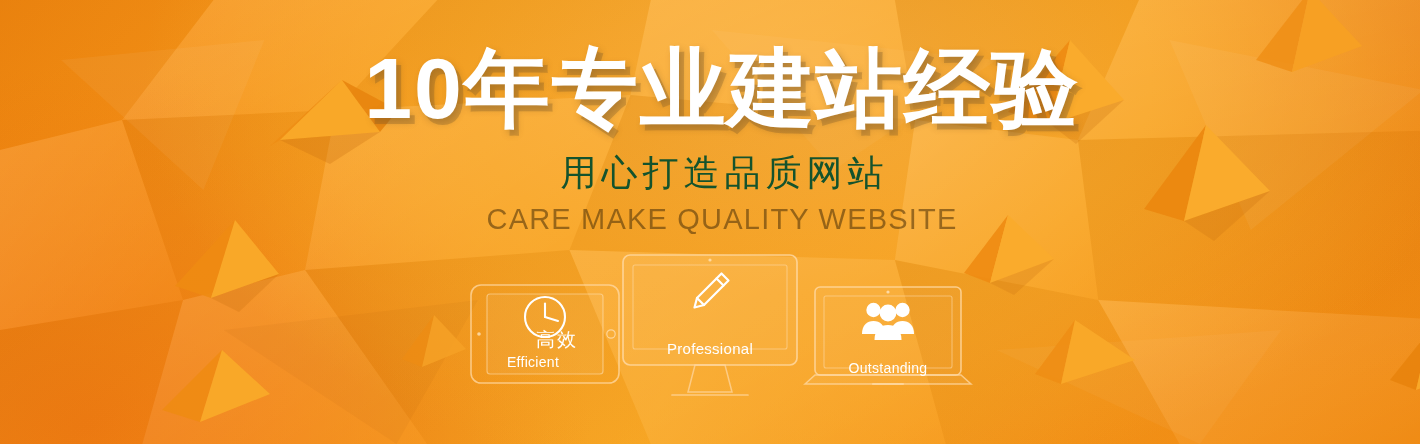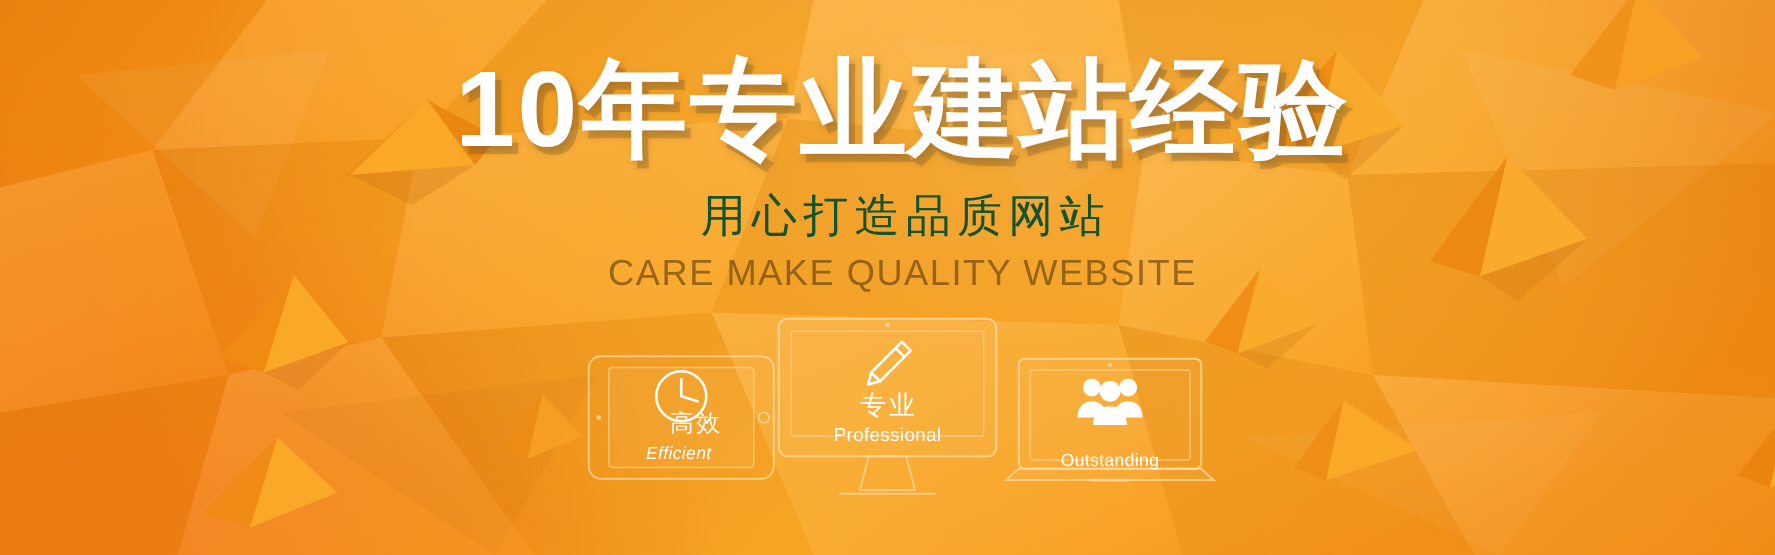--- a/index.html
+++ b/index.html
@@ -240,41 +240,40 @@
         <circle cx="141" cy="50" r="4.2" fill="none" stroke="#FFE2B8" stroke-opacity="0.75" stroke-width="1.2"></circle>
       </svg>
       <span style="position:absolute; left:48px; top:6px;">
         <svg width="54" height="54" viewBox="0 0 54 54">
           <circle cx="27" cy="27" r="20" fill="none" stroke="#FFFFFF" stroke-width="2.1"></circle>
           <line x1="27" y1="27" x2="27" y2="13.5" stroke="#FFFFFF" stroke-width="2.1" stroke-linecap="round"></line>
           <line x1="27" y1="27" x2="40" y2="31" stroke="#FFFFFF" stroke-width="2.1" stroke-linecap="round"></line>
         </svg>
       </span>
       <div class="dev-label dev-cn small" style="left:0; width:150px; top:44px;margin-left:11px;">高效</div>
-      <div class="dev-label dev-en small" style="left:10px; width:126px; top:69px;font-style:italic;">Efficient</div>
+      <div class="dev-label dev-en small" style="left:0; width:126px; top:69px;">Efficient</div>
     </div>
 
     <div class="device" style="left:622px; top:2px;">
       <svg width="176" height="148" viewBox="0 0 176 148">
         <rect x="1" y="1" width="174" height="110" rx="7" ry="7" fill="#ffffff" fill-opacity="0.04" stroke="#FFD9A5" stroke-opacity="0.8" stroke-width="1.7"></rect>
         <rect x="11" y="11" width="154" height="84" rx="2" ry="2" fill="none" stroke="#FFE2B8" stroke-opacity="0.5" stroke-width="1.1"></rect>
         <circle cx="88" cy="6" r="1.6" fill="#FFE2B8" fill-opacity="0.8"></circle>
         <path d="M73 111 L66 138 L110 138 L103 111 Z" fill="none" stroke="#FFD9A5" stroke-opacity="0.7" stroke-width="1.5"></path>
         <line x1="50" y1="141" x2="126" y2="141" stroke="#FFD9A5" stroke-opacity="0.7" stroke-width="1.7" stroke-linecap="round"></line>
       </svg>
       <span style="position:absolute; left:66px; top:14px;">
         <svg width="46" height="46" viewBox="0 0 46 46">
           <g stroke="#FFFFFF" stroke-width="2.2" fill="none" stroke-linejoin="round" stroke-linecap="round">
             <path d="M33.5 5.5 L40.5 12.5 L16 37 L6.5 39.5 L9 30 Z"></path>
             <line x1="28.5" y1="10.5" x2="35.5" y2="17.5"></line>
             <line x1="9" y1="30" x2="16" y2="37"></line>
           </g>
         </svg>
       </span>
-      <div class="dev-label dev-cn" style="left:0; width:176px; top:58px;">专业</div>
       <div class="dev-label dev-en" style="left:0; width:176px; top:85px;text-align:center;">Professional</div>
     </div>
 
     <div class="device" style="left:803px; top:34px;">
       <svg width="170" height="108" viewBox="0 0 170 108">
         <rect x="12" y="1" width="146" height="88" rx="5" ry="5" fill="#ffffff" fill-opacity="0.04" stroke="#FFD9A5" stroke-opacity="0.8" stroke-width="1.6"></rect>
         <rect x="21" y="10" width="128" height="72" rx="2" ry="2" fill="none" stroke="#FFE2B8" stroke-opacity="0.5" stroke-width="1.1"></rect>
         <circle cx="85" cy="6" r="1.6" fill="#FFE2B8" fill-opacity="0.85"></circle>
         <path d="M2 98 L12 89 L158 89 L168 98 Z" fill="#ffffff" fill-opacity="0.05" stroke="#FFD9A5" stroke-opacity="0.75" stroke-width="1.5"></path>
         <line x1="70" y1="98" x2="100" y2="98" stroke="#FFD9A5" stroke-opacity="0.75" stroke-width="2.2" stroke-linecap="round"></line>

